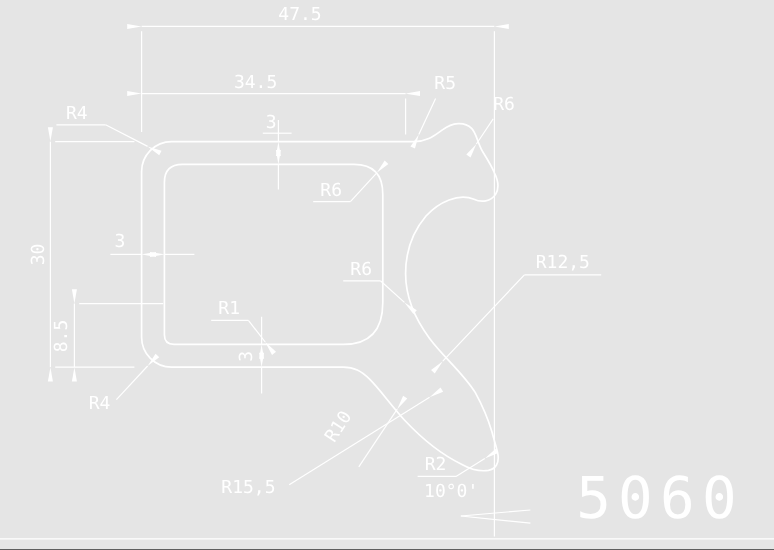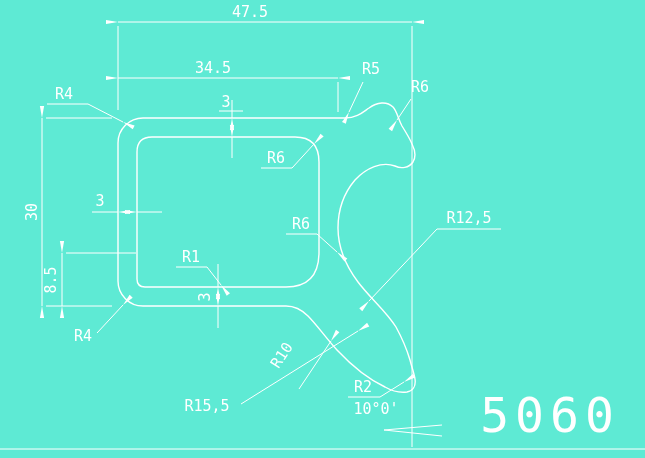--- a/index.html
+++ b/index.html
@@ -1,19 +1,19 @@
 <!DOCTYPE html>
 <html><head>
 <meta charset="utf-8">
 <style>
   html,body{margin:0;padding:0;background:#000;}
   .stage{
     position:relative;
     width:645px;height:458px;
-    background:#5eead4;
+    background:#e5e5e5;
     overflow:hidden;
     font-family:"DejaVu Sans Mono", monospace;
   }
   svg{position:absolute;left:0;top:0;}
   .obj{stroke:#fff;stroke-width:1.4;fill:none;stroke-linejoin:round;}
   .dim{stroke:#fff;stroke-width:1;fill:none;}
   .thin{stroke:#fff;stroke-width:1;fill:none;}
   text{fill:#fff;font-family:"DejaVu Sans Mono", monospace;font-size:15px;}
   text.big{font-size:48px;letter-spacing:6px;}
 </style>

